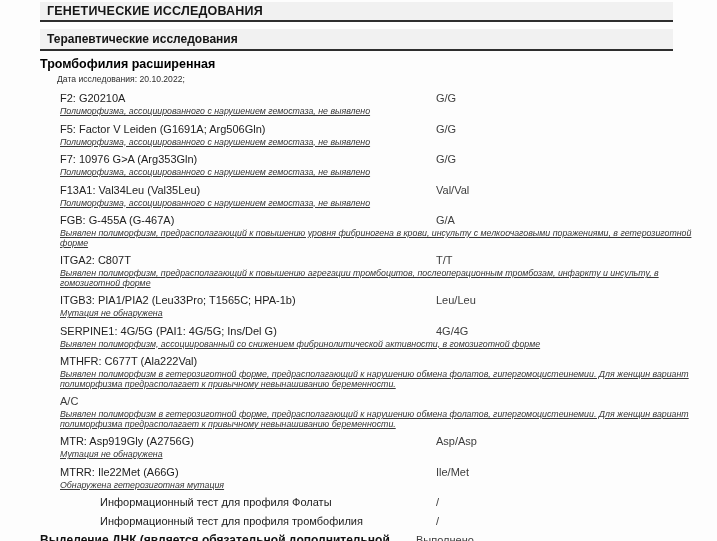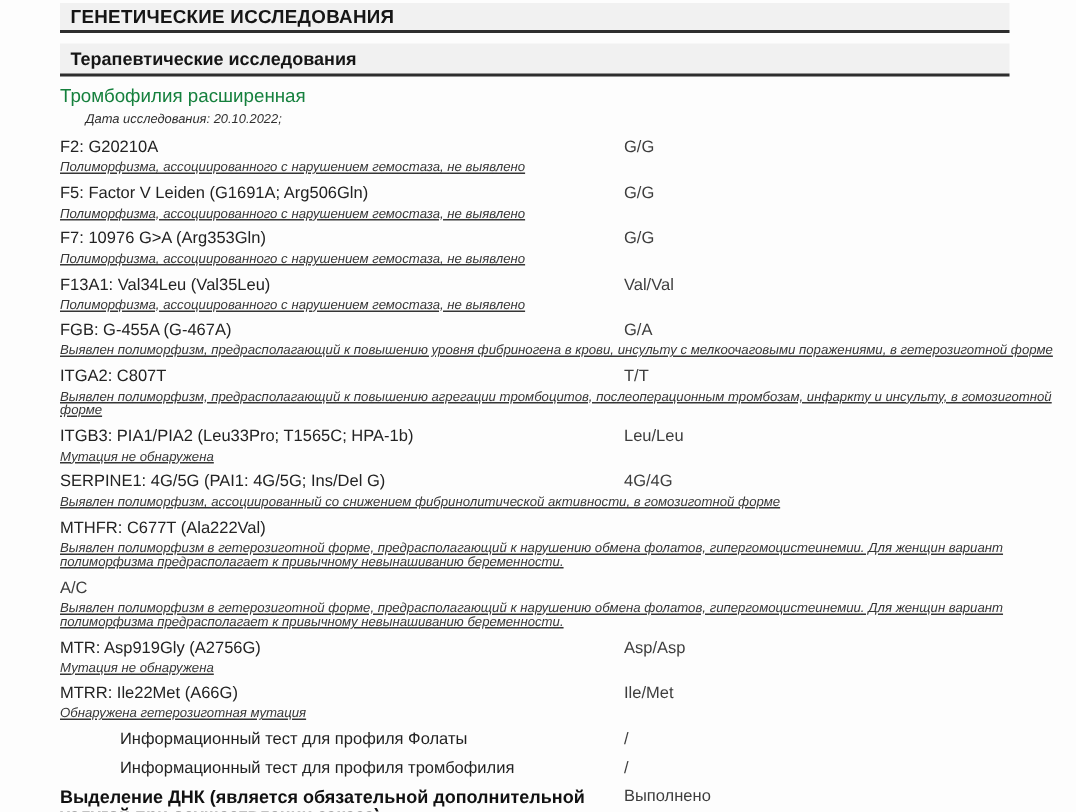--- a/index.html
+++ b/index.html
@@ -13,26 +13,26 @@
   .band{
     position:absolute;left:40px;width:633px;background:#f1f1f1;
     border-bottom:2px solid #2e2e2e;box-sizing:border-box;
     padding-left:7px;color:#151515;font-weight:bold;
   }
   .band-main{top:2px;height:20px;font-size:12.5px;line-height:19px;letter-spacing:.2px;}
   .band-sub{top:29px;height:22px;font-size:12px;line-height:21px;}
 
   .content{position:absolute;left:40px;top:57px;width:670px;}
 
-  .panel-title{font-size:12.5px;font-weight:normal;color:#15803d;line-height:14px;}
+  .panel-title{font-size:12.5px;font-weight:bold;color:#000000;line-height:14px;}
   .date-line{
-    margin:3px 0 0 17px;font-size:8.6px;font-style:italic;color:#2e2e2e;line-height:10px;
+    margin:3px 0 0 17px;font-size:8.6px;color:#2e2e2e;line-height:10px;
   }
 
-  .rows{margin-top:8px;margin-left:0;}
+  .rows{margin-top:8px;margin-left:20px;}
   .t-row{display:grid;grid-template-columns:376px 1fr;margin-bottom:6px;}
   .t-name{font-size:11px;line-height:12px;color:#222;}
   .t-value{font-size:11px;line-height:12px;color:#3d3d3d;}
   .t-desc{
     grid-column:1 / -1;margin-top:3px;font-size:8.8px;line-height:9.5px;
     font-style:italic;color:#363636;text-decoration:underline;
   }
   .t-row.plain{margin-bottom:6px;}
   .t-row.plain .t-name{line-height:13px;padding-left:40px;}
 

